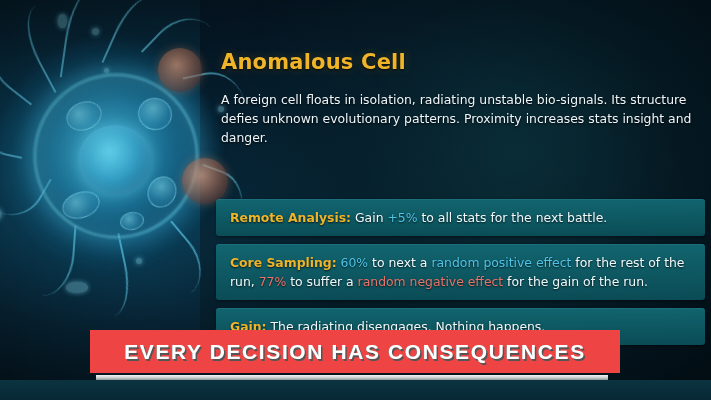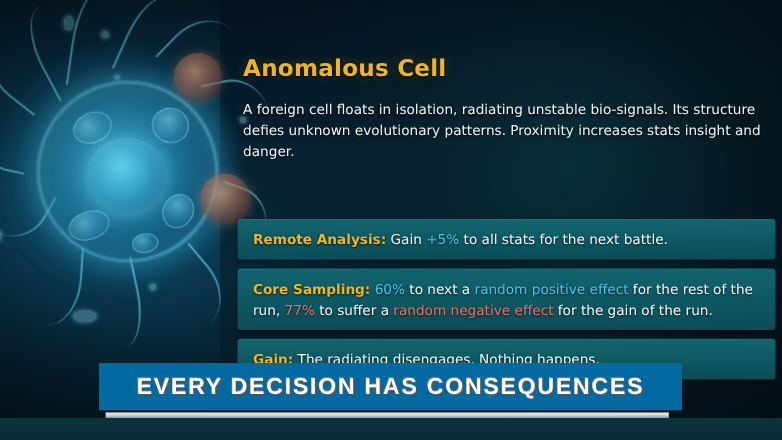--- a/index.html
+++ b/index.html
@@ -156,21 +156,21 @@
     font-weight: 600;
   }
   .good { color: #4fc3e8; }
   .bad  { color: #e8736a; }
 
   
   .banner {
     position: absolute;
     left: 90px; top: 330px;
     width: 530px; height: 43px;
-    background: #0369a1;
+    background: #ef4444;
     display: flex;
     align-items: center;
     justify-content: center;
   }
   .banner-text {
     font-family: "Liberation Sans", sans-serif;
     font-size: 21px;
     font-weight: bold;
     letter-spacing: 1.6px;
     color: #ffffff;

